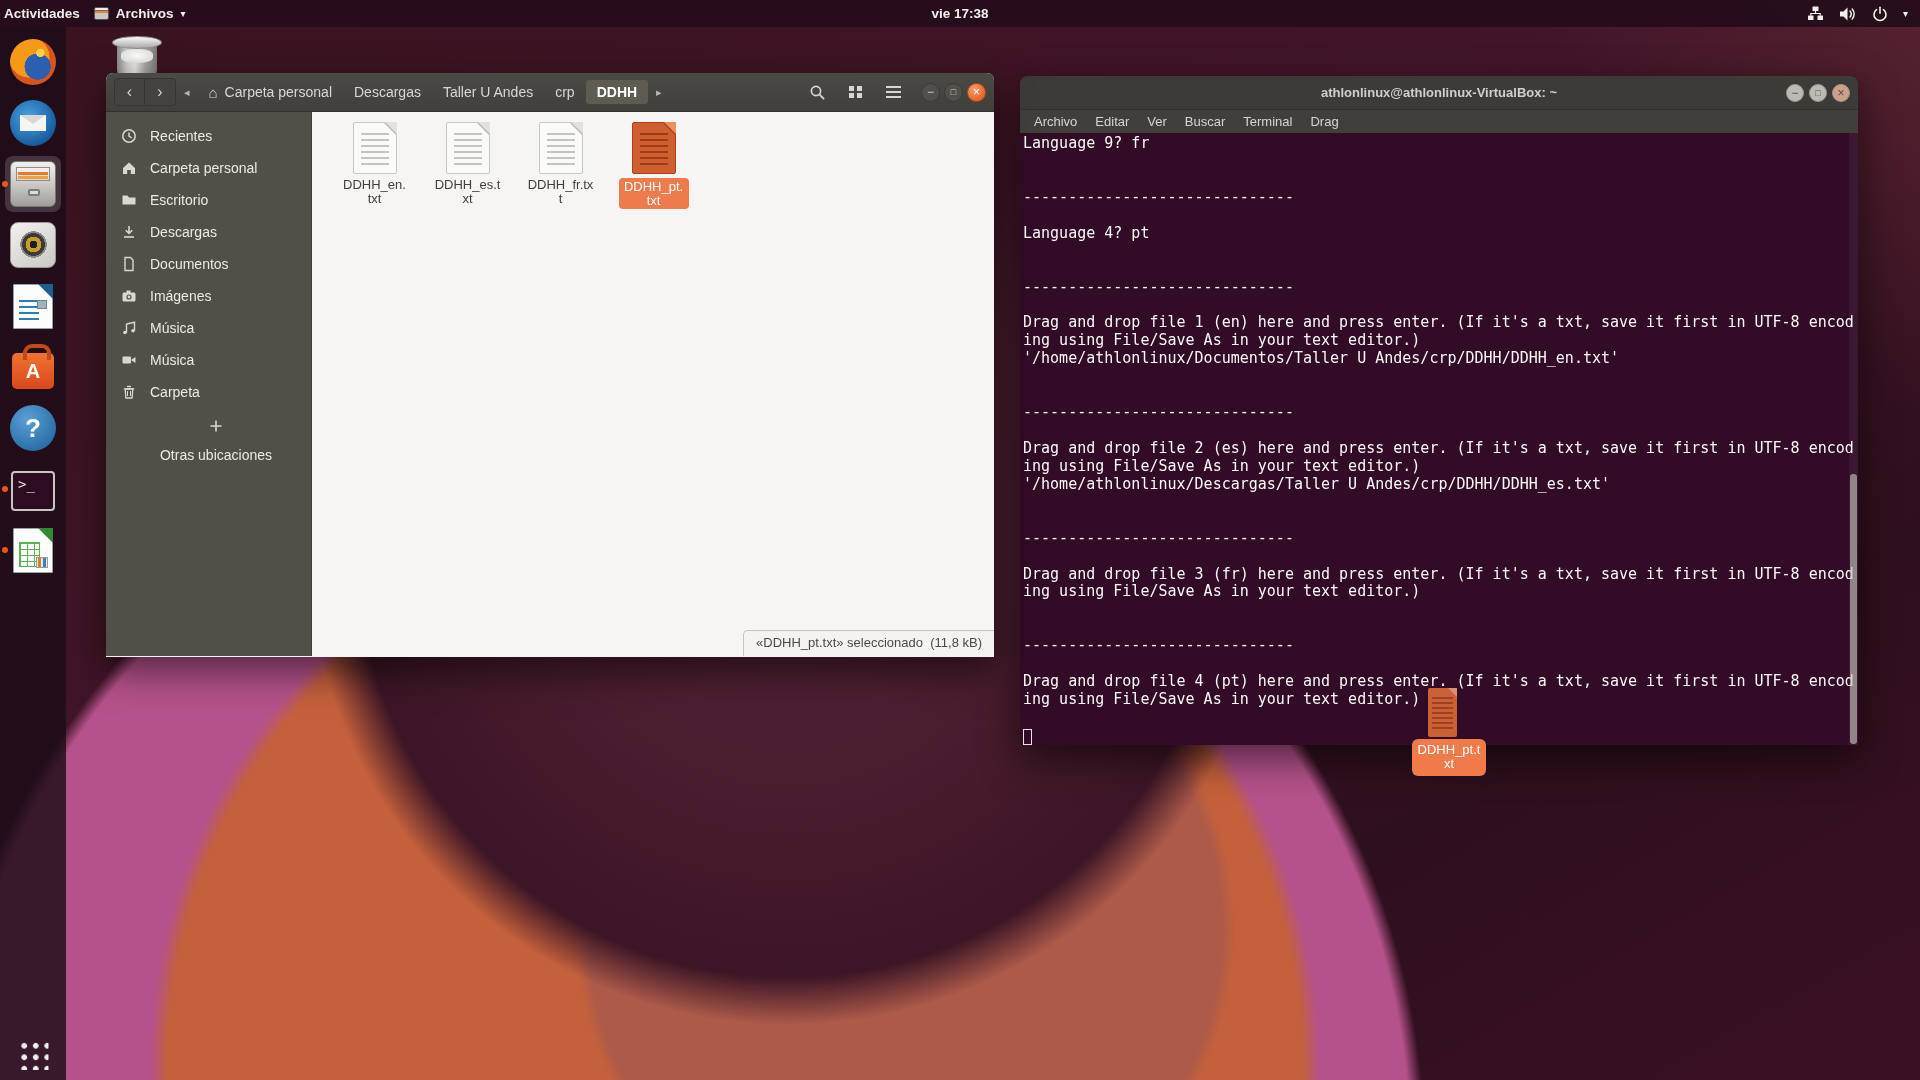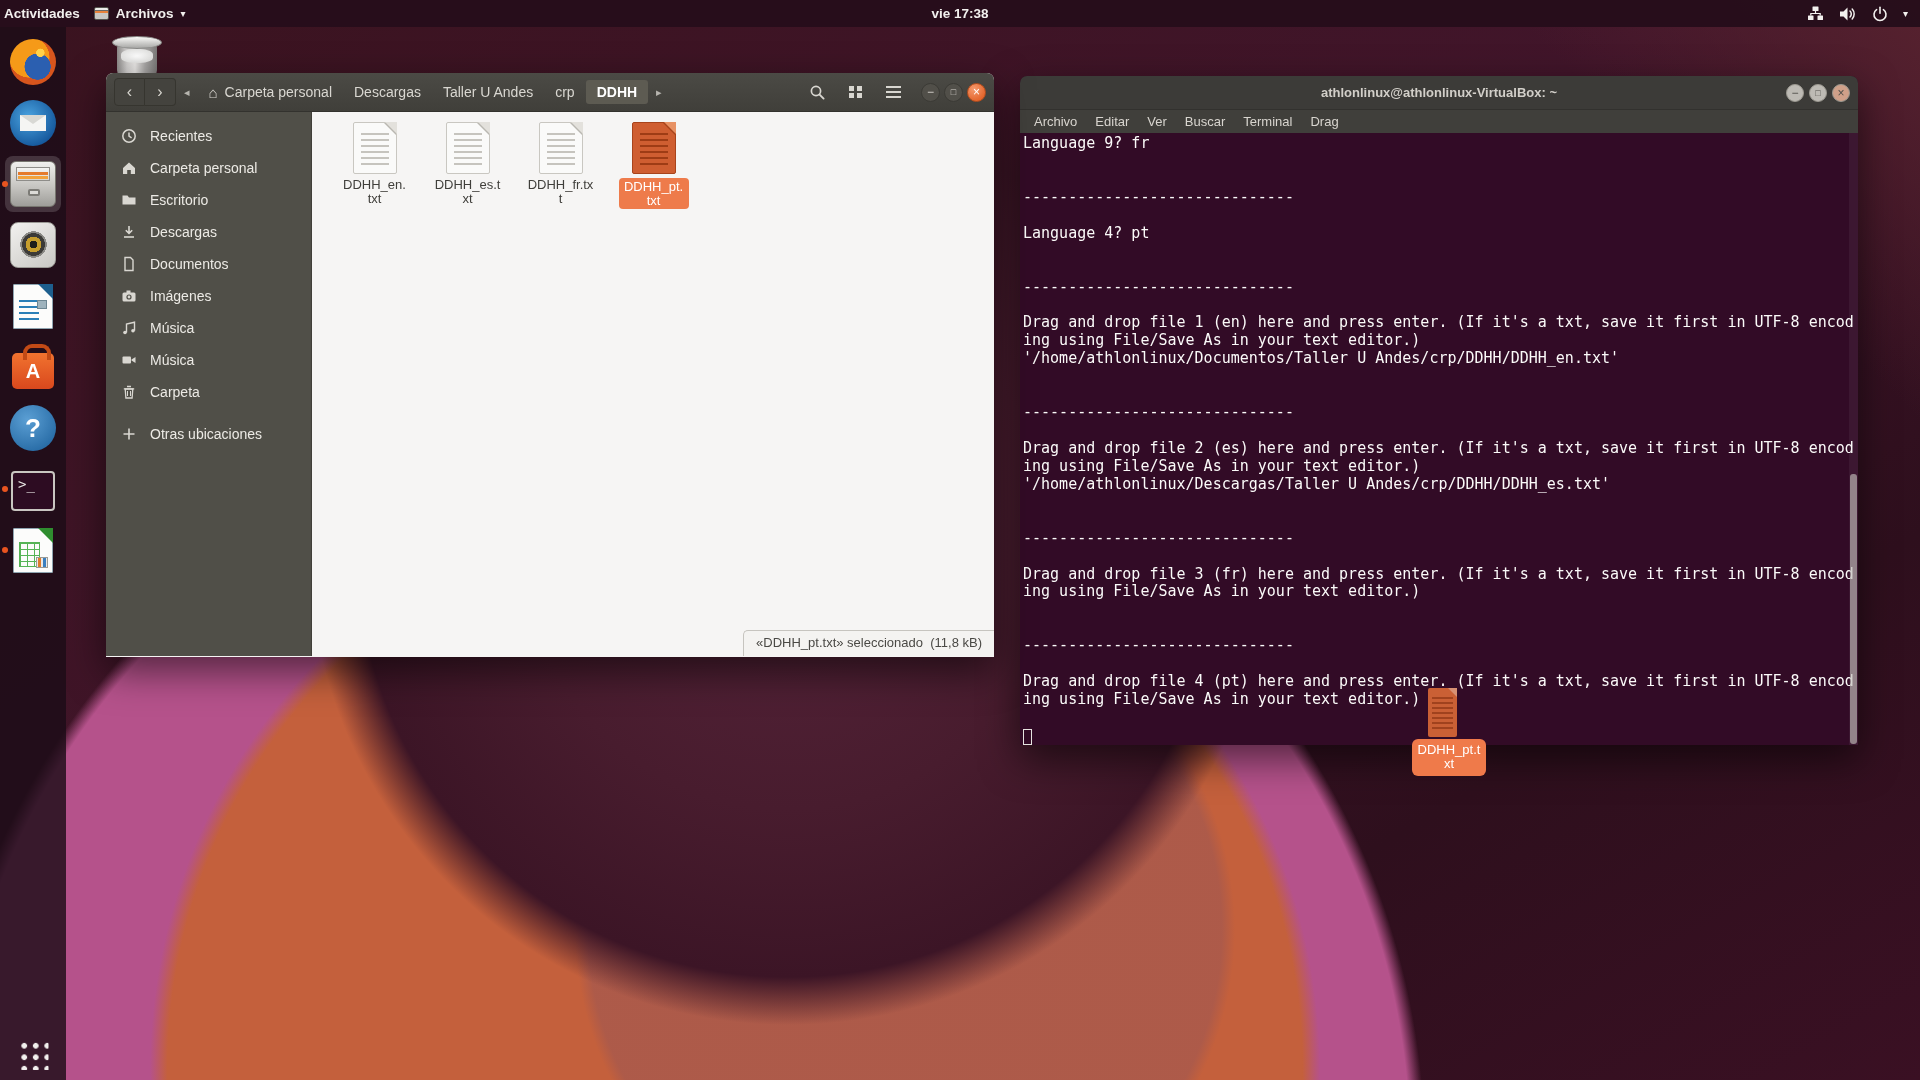--- a/index.html
+++ b/index.html
@@ -113,21 +113,21 @@
   .tool-btn { width:32px; height:28px; display:flex; align-items:center; justify-content:center; border-radius:4px; }
   .grid-glyph { width:5px; height:5px; background:#d8d6d0; box-shadow:8px 0 0 #d8d6d0, 0 7px 0 #d8d6d0, 8px 7px 0 #d8d6d0;
     margin:-7px 0 0 -8px; }
   .burger-glyph { width:15px; height:2px; background:#d8d6d0; box-shadow:0 5px 0 #d8d6d0, 0 -5px 0 #d8d6d0; }
   .n-controls { display:flex; gap:4px; margin-left:6px; }
   .wbtn.dim { background:#514f49; border:1px solid #3b3a35; color:#d6d3cd; }
   .wbtn.close-orange { background:radial-gradient(circle at 35% 30%, #f59a6e, #e4662d 72%); color:#fff; border:1px solid #b84e1e; }
   .n-body { display:flex; height:544px; }
   .n-sidebar { width:206px; background:#504f48; border-right:1px solid #413f39; padding-top:8px; flex:none; }
   .side-item { height:32px; display:flex; align-items:center; gap:13px; padding-left:15px; color:#eceae5; font-size:14px; }
-  .side-item.sep-top { margin-top:10px; }
+  .side-item.sep-top { margin-top:10px;flex-direction:column; }
   .side-item svg { flex:none; }
   .n-content { flex:1; position:relative; background:#f6f5f4; }
   .file-row { display:flex; padding:10px 0 0 16px; }
   .file-cell { width:93px; display:flex; flex-direction:column; align-items:center; }
   .doc-icon { width:44px; height:52px; background:#fafaf9; border:1px solid #c9c7c1; border-radius:2px; position:relative; }
   .doc-icon .dlines { position:absolute; left:7px; right:7px; top:10px; height:34px;
     background:repeating-linear-gradient(#c6c4be 0 2px, rgba(0,0,0,0) 2px 6px); }
   .doc-icon .fold { position:absolute; top:-1px; right:-1px; width:0; height:0;
     border-left:12px solid transparent; border-top:12px solid #e3e1dc; filter:drop-shadow(-1px 1px 0 #b9b7b1); }
   .doc-icon.sel { background:#cf5e31; border-color:#a8441c; }

